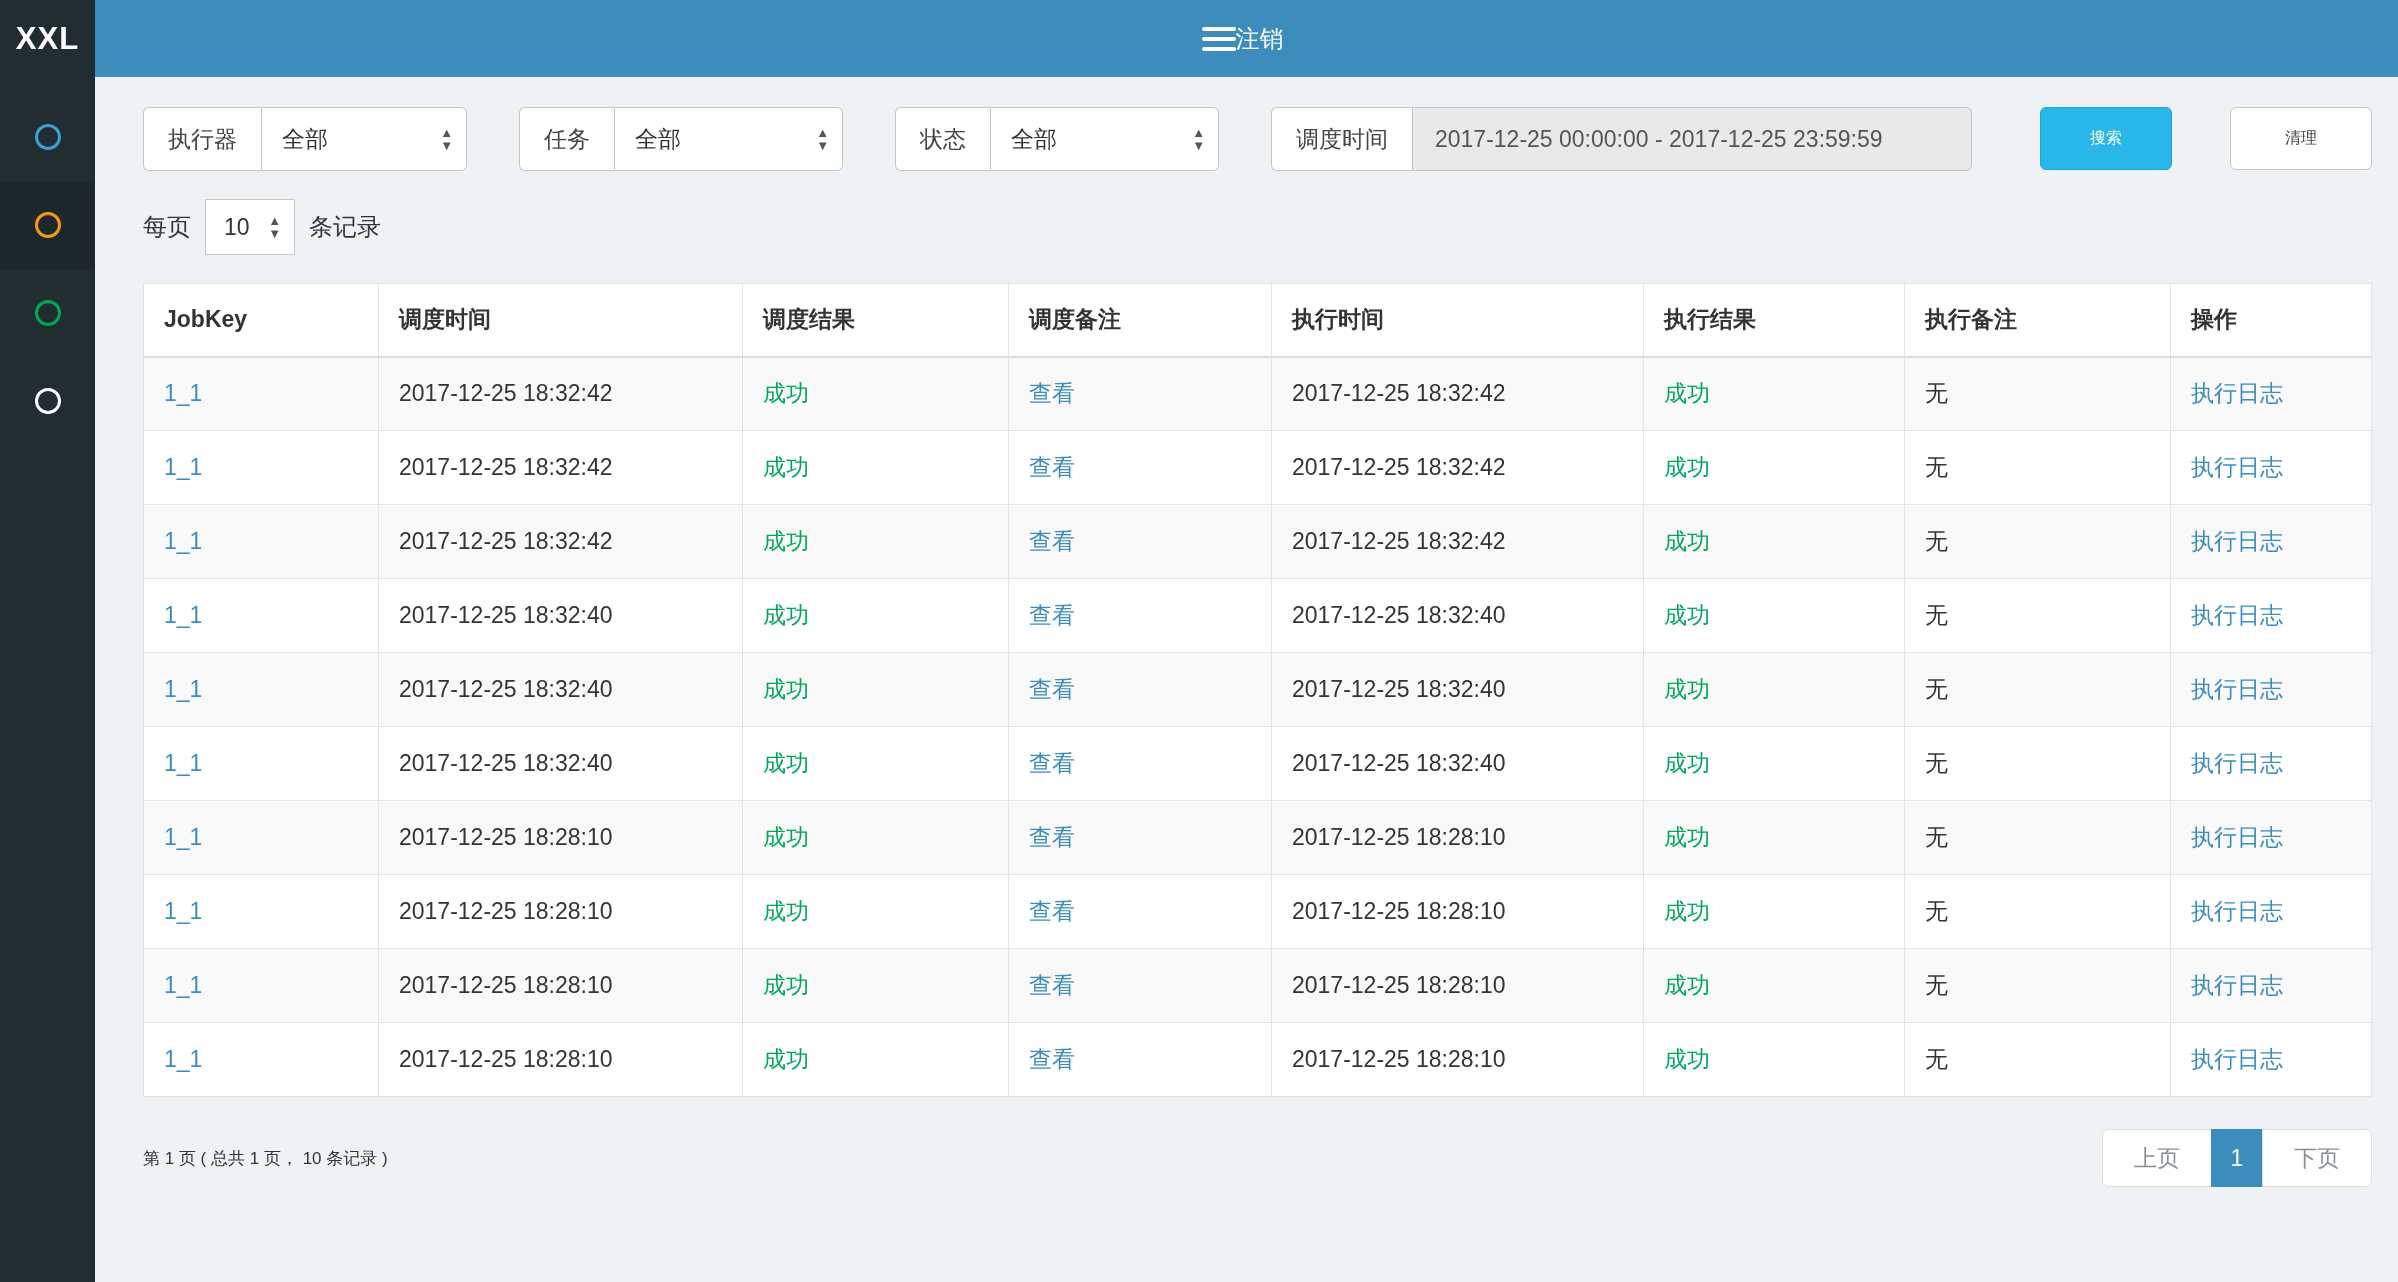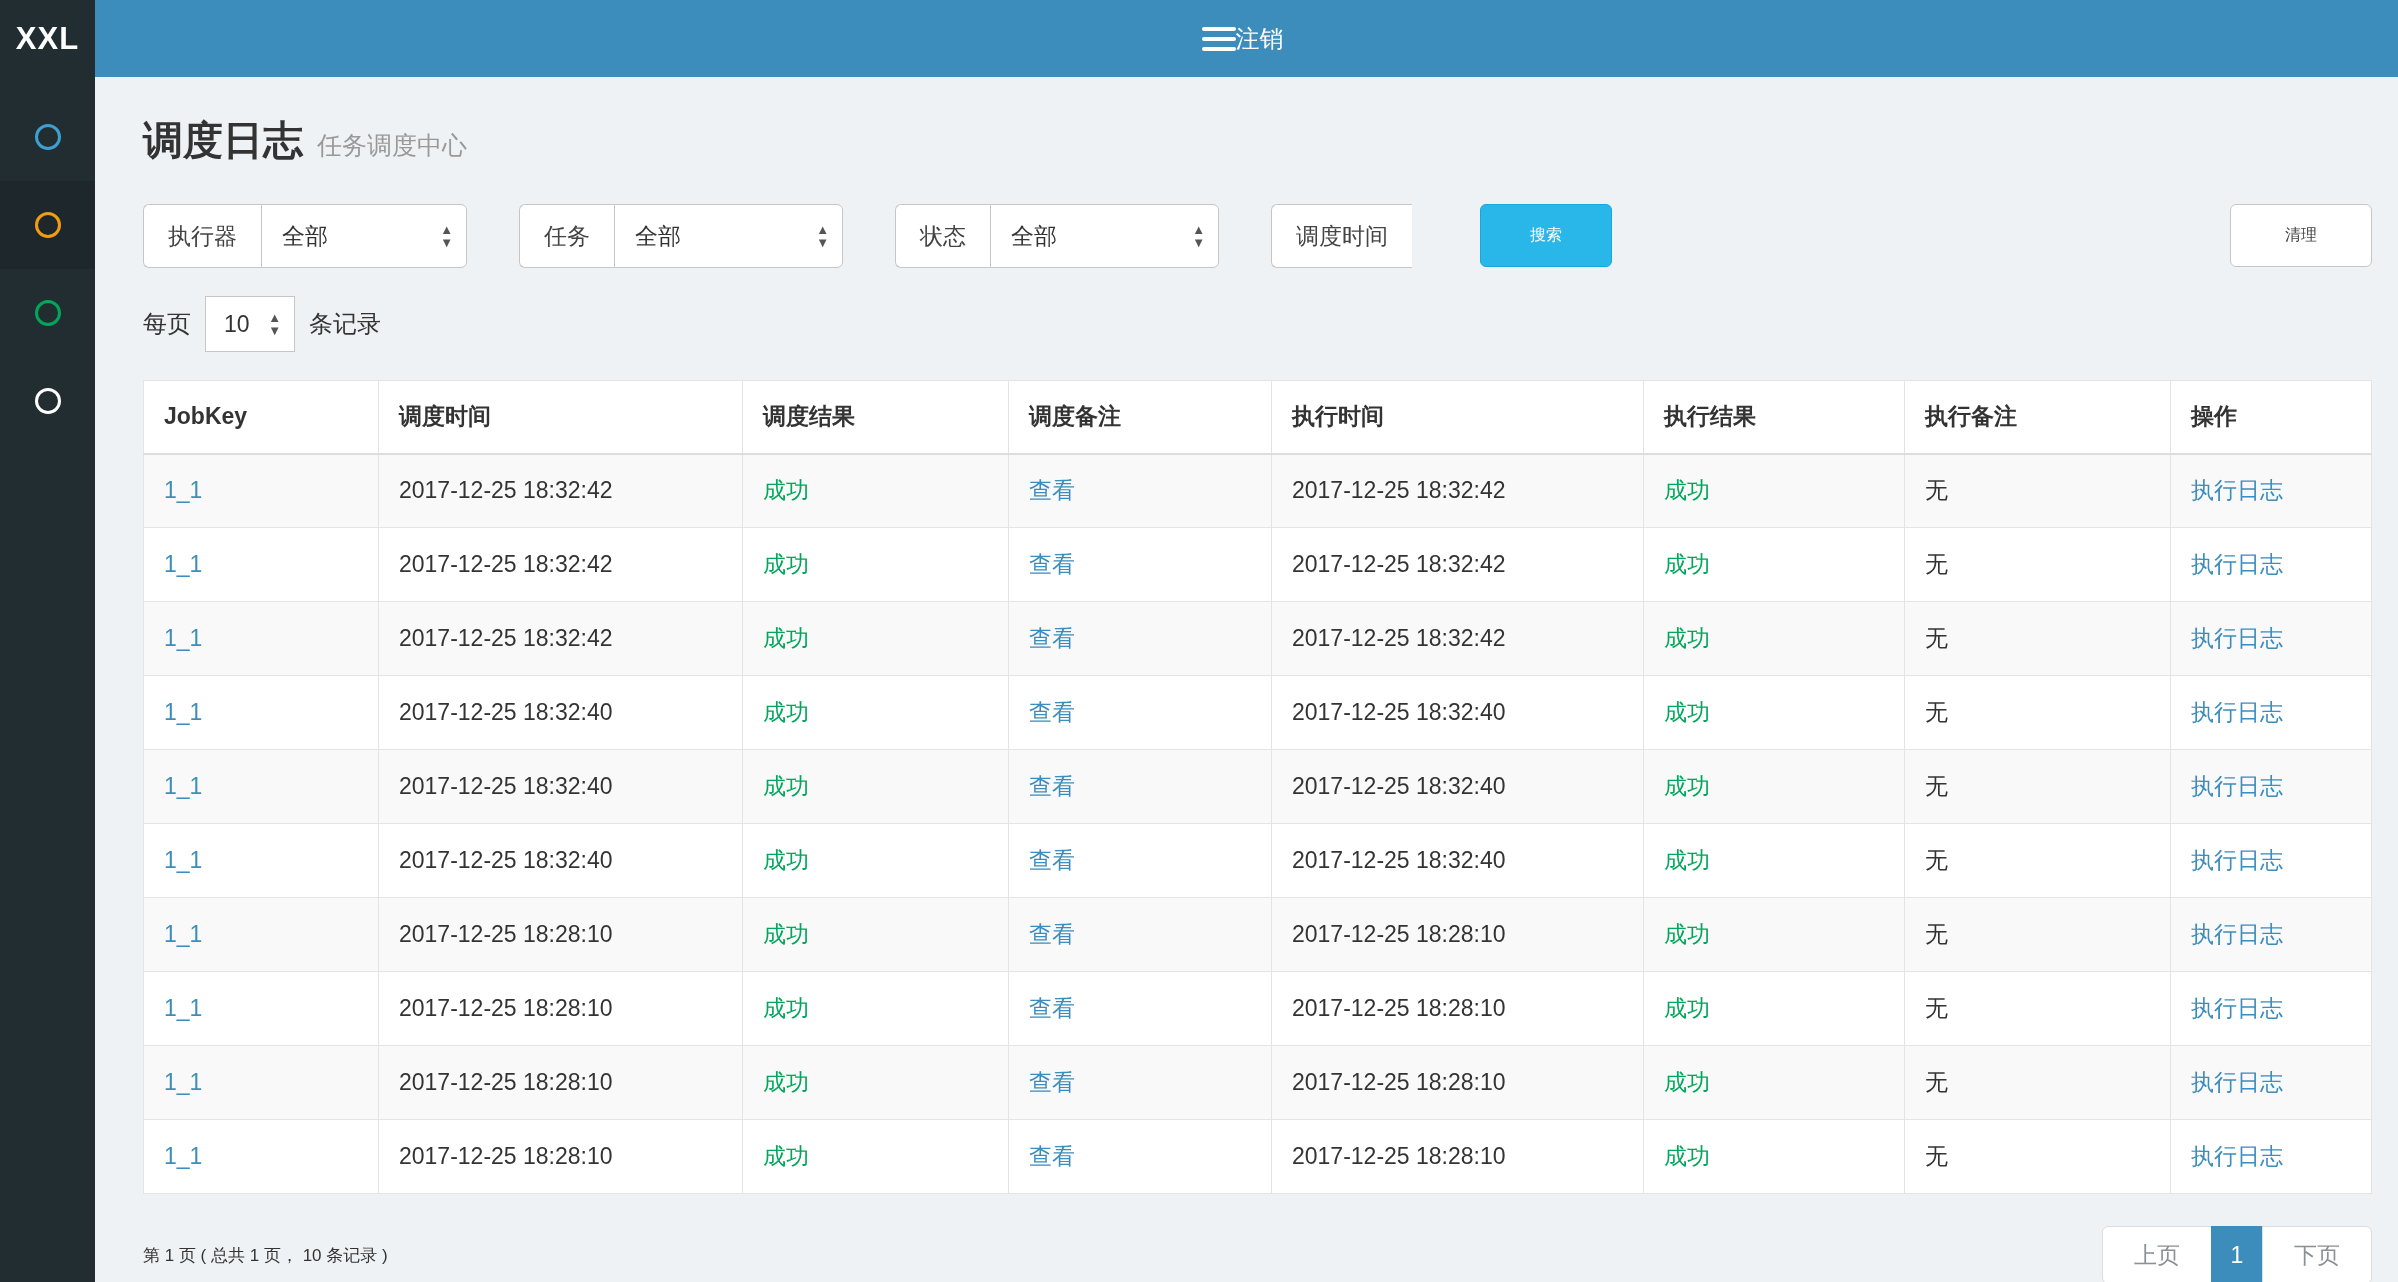--- a/index.html
+++ b/index.html
@@ -96,23 +96,20 @@
     <div class="side-item">
       <span class="circle-icon" style="border-color: rgb(0, 166, 90);"></span>
     </div>
     <div class="side-item">
       <span class="circle-icon" style="border-color: rgb(255, 255, 255);"></span>
     </div>
   </aside>
 
 <main class="content">
 
-  <div class="page-header">
-    <h1>调度日志</h1><small>任务调度中心</small>
-  </div>
 
   <div class="filter-row">
 
     <div class="input-group">
       <span class="addon">执行器</span>
       <div class="select w-exec">
         <span>全部</span>
         <span class="select-arrows">
             <i>▲</i>
             <i>▼</i>
@@ -137,20 +134,21 @@
         <span>全部</span>
         <span class="select-arrows">
             <i>▲</i>
             <i>▼</i>
           </span>
       </div>
     </div>
 
     <div class="input-group">
       <span class="addon">调度时间</span>
+      <input class="time-input" readonly="" value="2017-12-25 00:00:00 - 2017-12-25 23:59:59" style="">
     </div>
 
     <button class="btn btn-search">搜索</button>
     <button class="btn btn-clear">清理</button>
   </div>
 
   <div class="pagesize-row">
     <span>每页</span>
     <div class="select select-sm">
       <span>10</span>

